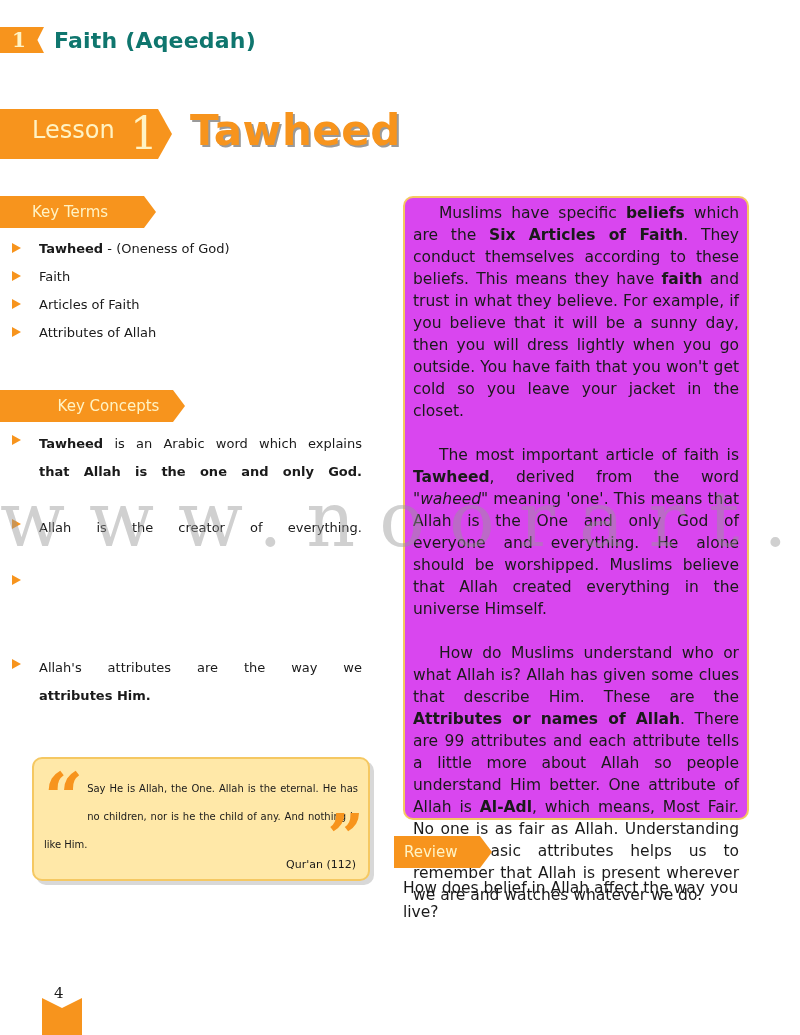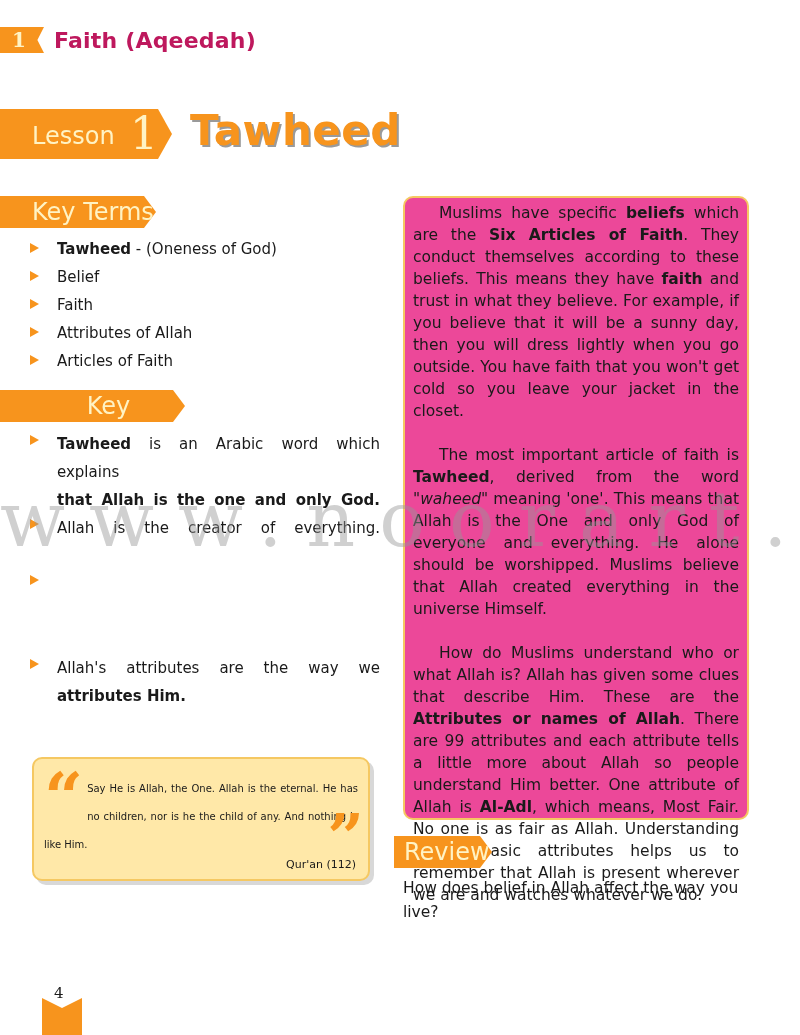--- a/index.html
+++ b/index.html
@@ -4,39 +4,39 @@
 <style>
   * { box-sizing: border-box; margin: 0; padding: 0; }
   html, body { width: 800px; height: 1035px; background: #ffffff; overflow: hidden; }
   body { position: relative; font-family: "DejaVu Sans", sans-serif; color: #1a1a1a; }
 
   
   .chapter { position: absolute; left: 0; top: 26px; height: 28px; display: flex; align-items: center; }
   .chapter-badge { width: 44px; height: 26px; background: #f7941d; position: relative;
     clip-path: polygon(0 0, 100% 0, 85% 50%, 100% 100%, 0 100%); color: #fff3c4;
     font-family: "DejaVu Serif", serif; font-weight: bold; font-size: 20px; line-height: 26px; padding-left: 12px; }
-  .chapter-title { margin-left: 10px; color: #be185d; font-weight: bold; font-size: 22px; letter-spacing: 0.2px; }
+  .chapter-title { margin-left: 10px; color: #0f766e; font-weight: bold; font-size: 22px; letter-spacing: 0.2px; }
 
   
   .lesson-banner { position: absolute; left: 0; top: 109px; width: 172px; height: 50px; background: #f7941d;
     clip-path: polygon(0 0, 158px 0, 172px 25px, 158px 50px, 0 50px); }
-  .lesson-word { position: absolute; left: 32px; top: 122px; color: #fff3c4; font-size: 24px; font-family: "DejaVu Sans", sans-serif; }
+  .lesson-word { position: absolute; left: 32px; top: 116px; color: #fff3c4; font-size: 24px; font-family: "DejaVu Sans", sans-serif; }
   .lesson-num { position: absolute; left: 130px; top: 108px; color: #fff3c4; font-size: 44px; font-family: "DejaVu Serif", serif; }
   .lesson-title { position: absolute; left: 190px; top: 106px; color: #f7941d; font-size: 42px; font-weight: bold;
     text-shadow: 2px 2px 0 #9a9a9a; letter-spacing: 0.5px; }
 
   
-  .tab { position: absolute; left: 0; height: 32px; background: #f7941d; color: #fff3c4; font-size: 24px;
+  .tab { position: absolute; left: 0; height: 32px; background: #f7941d; color: #fff3c4; font-size: 15px;
     line-height: 32px; padding-left: 32px; }
   .tab-terms { top: 196px; width: 156px; clip-path: polygon(0 0, 144px 0, 156px 16px, 144px 32px, 0 32px); }
   .tab-concepts { top: 390px; width: 185px; clip-path: polygon(0 0, 173px 0, 185px 16px, 173px 32px, 0 32px); text-align: center; }
   .tab-review { left: 394px; top: 836px; width: 98px; height: 32px; padding-left: 10px;
     clip-path: polygon(0 0, 86px 0, 98px 16px, 86px 32px, 0 32px); }
 
-  .bullets { position: absolute; left: 30px; width: 350px; list-style: none; font-size: 15px; }
+  .bullets { position: absolute; left: 12px; width: 350px; list-style: none; font-size: 13px; }
   .bullets li { position: relative; padding-left: 27px; }
   .bullets li .arrow { position: absolute; left: 0; top: 5px; width: 0; height: 0;
     border-top: 5px solid transparent; border-bottom: 5px solid transparent; border-left: 9px solid #f7941d; }
   .terms li { height: 28px; line-height: 22px; }
   .terms { top: 238px; }
   .concepts { top: 430px; }
   .concepts li { line-height: 28px; text-align: justify; text-align-last: justify; margin-bottom: 0; }
   .concepts li .last-line { display: block; text-align-last: left; font-weight: bold; }
   .concepts li.c1 { height: 84px; }
   .concepts li.c2 { height: 56px; }
@@ -47,21 +47,21 @@
   
   .quote-box { position: absolute; left: 32px; top: 757px; width: 338px; height: 124px; background: #ffe8a8;
     border: 2px solid #f5c862; border-radius: 10px; box-shadow: 4px 4px 0 #d8d8d8; padding: 16px 10px 0 10px; }
   .quote-text { font-size: 10px; line-height: 28px; text-align: justify; }
   .q-open { float: left; color: #f7941d; font-family: "DejaVu Serif", serif; font-size: 68px; line-height: 44px; height: 36px;
     margin-right: 10px; font-weight: bold; letter-spacing: -6px; }
   .q-close { color: #f7941d; font-family: "DejaVu Serif", serif; font-size: 64px; position: absolute; right: 10px; top: 56px; font-weight: bold; letter-spacing: -6px; line-height: 44px; }
   .quote-source { position: absolute; right: 12px; bottom: 8px; font-size: 11px; font-weight: normal; }
 
   
-  .read-box { position: absolute; left: 403px; top: 196px; width: 346px; height: 624px; background: #ec4899;
+  .read-box { position: absolute; left: 403px; top: 196px; width: 346px; height: 624px; background: #d946ef;
     border: 2px solid #f5c862; border-radius: 10px; padding: 4px 8px 0 8px; }
   .read-box p { font-size: 15.5px; line-height: 22px; text-align: justify; text-indent: 26px; margin-bottom: 22px; }
 
   .review-q { position: absolute; left: 403px; top: 876px; width: 360px; font-size: 15.5px; font-weight: normal; line-height: 24px; }
 
   
   .page-num { position: absolute; left: 54px; top: 984px; font-family: "DejaVu Serif", serif; font-size: 15px; }
   .page-tab { position: absolute; left: 42px; top: 998px; width: 40px; height: 37px; background: #f7941d;
     clip-path: polygon(0 0, 50% 10px, 100% 0, 100% 100%, 0 100%); }
 
@@ -78,24 +78,23 @@
 </div>
 
 <div class="lesson-banner"></div>
 <div class="lesson-word">Lesson</div>
 <div class="lesson-num">1</div>
 <div class="lesson-title">Tawheed</div>
 
 <div class="tab tab-terms">Key Terms</div>
 <ul class="bullets terms">
   <li><span class="arrow"></span><b>Tawheed</b><span> - (Oneness of God)</span></li>
-  <li><span class="arrow"></span><span>Belief</span></li>
   <li><span class="arrow"></span><span>Faith</span></li>
+  <li><span class="arrow"></span><span>Articles of Faith</span></li>
   <li><span class="arrow"></span><span>Attributes of Allah</span></li>
-  <li><span class="arrow"></span><span>Articles of Faith</span></li>
 </ul>
 
 <div class="tab tab-concepts">Key Concepts</div>
 <ul class="bullets concepts">
   <li class="c1"><span class="arrow"></span><b>Tawheed</b><span> is an Arabic word which explains</span><span class="last-line" style="text-align-last: justify;">that Allah is the one and only God.</span></li>
   <li class="c2"><span class="arrow"></span><span>Allah is the creator of everything.</span></li>
   <li class="c3"><span class="arrow"></span></li>
   <li class="c4"><span class="arrow"></span><span>Allah's attributes are the way we</span><span class="last-line">attributes Him.</span></li>
 </ul>
 

